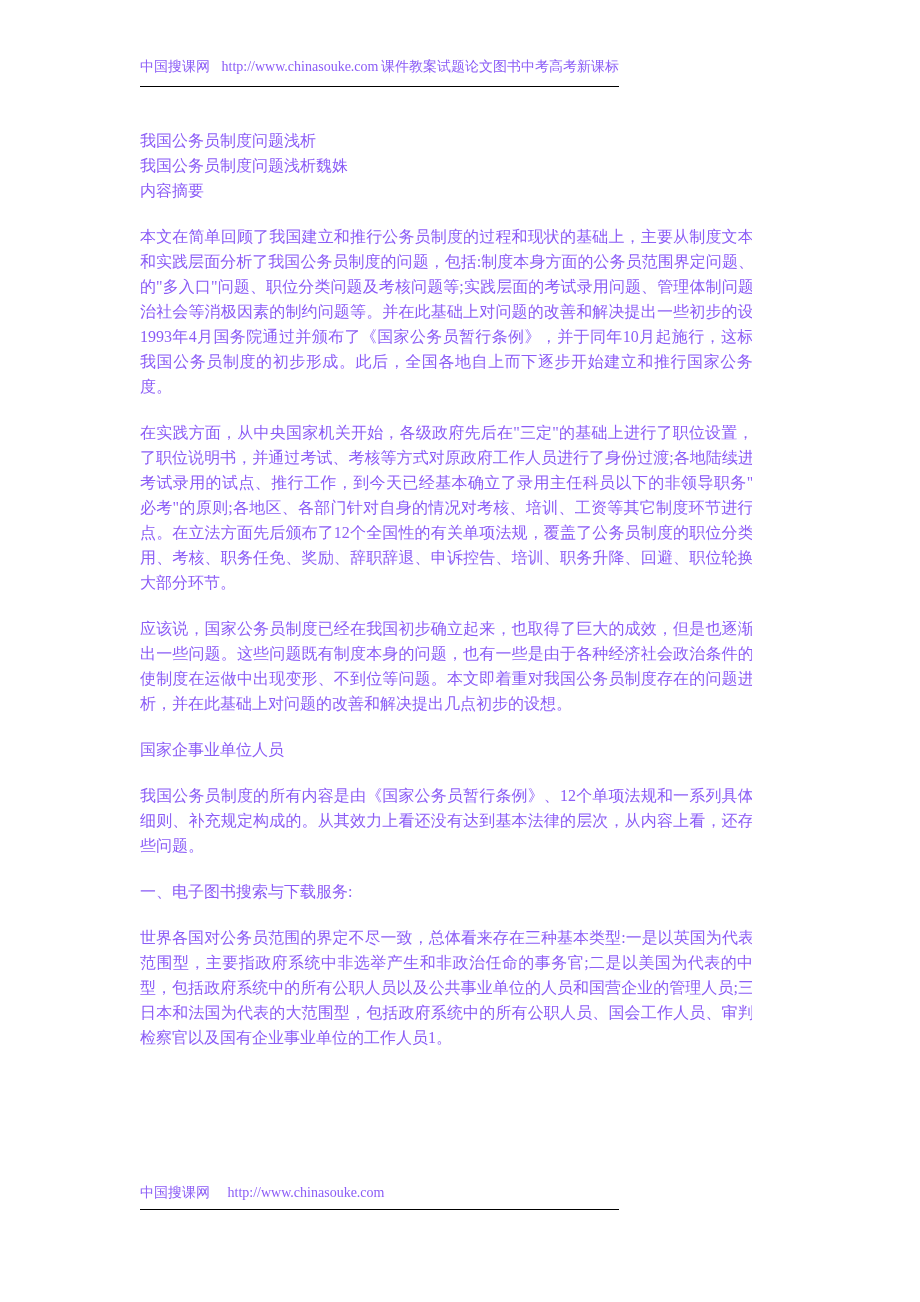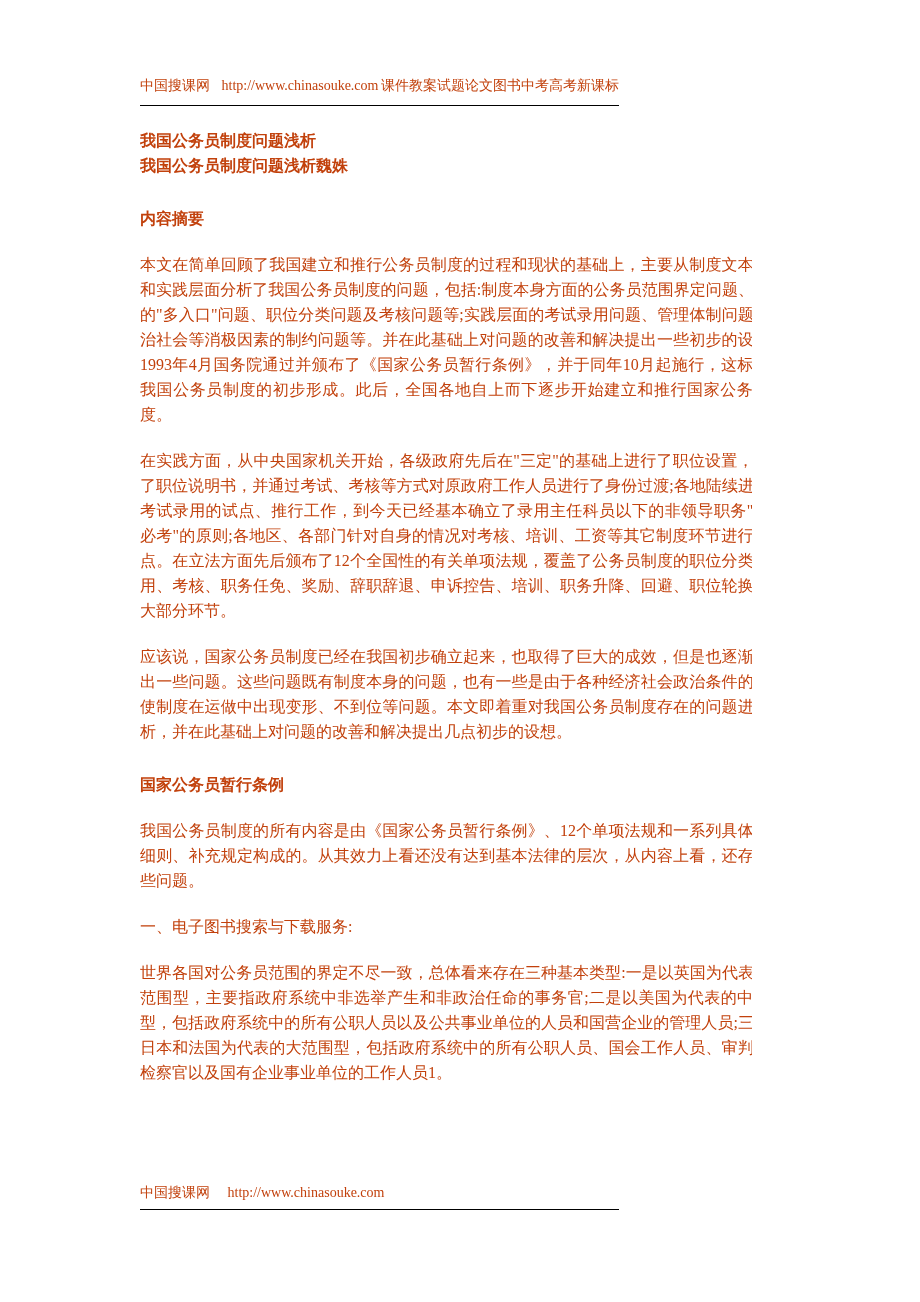--- a/index.html
+++ b/index.html
@@ -5,21 +5,21 @@
   html, body {
     margin: 0;
     padding: 0;
     background: #ffffff;
   }
   .page {
     position: relative;
     width: 752px;
     height: 1302px;
     background: #ffffff;
-    color: #c2410c;
+    color: #8b5cf6;
     font-family: "Liberation Serif", "DejaVu Serif", serif;
     overflow: hidden;
   }
 
   
   .doc-header {
     position: absolute;
     left: 140px;
     right: 133px;
     top: 58px;
@@ -29,37 +29,36 @@
     font-size: 14px;
     line-height: 18px;
     padding-bottom: 10px;
     border-bottom: 1px solid #000000;
   }
   .header-left .site-name { margin-right: 8px; }
   .header-nav {
     display: flex;
     gap: 0;
     white-space: nowrap;
-    margin-top: 19px;
   }
 
   
   .doc-content {
     position: absolute;
     left: 140px;
     width: 646px;
     top: 128px;
     height: 1050px;
     overflow: hidden;
     font-size: 16px;
     line-height: 25px;
   }
   .doc-content p { margin: 0; }
-  .doc-content .line { text-align: left; font-weight: bold; }
-  .doc-content .group-end { margin-bottom: 21px; margin-top: 28px; }
+  .doc-content .line { text-align: left; }
+  .doc-content .group-end { margin-bottom: 21px; }
   .doc-content .para {
     margin-bottom: 21px;
     text-align: justify;
     text-justify: inter-ideograph;
   }
 
   
   .doc-footer {
     position: absolute;
     left: 140px;
@@ -101,21 +100,21 @@
 
   <main class="doc-content">
     <p class="line">我国公务员制度问题浅析</p>
     <p class="line">我国公务员制度问题浅析魏姝</p>
     <p class="line group-end">内容摘要</p>
 
     <p class="para">本文在简单回顾了我国建立和推行公务员制度的过程和现状的基础上，主要从制度文本层面和实践层面分析了我国公务员制度的问题，包括:制度本身方面的公务员范围界定问题、系统的"多入口"问题、职位分类问题及考核问题等;实践层面的考试录用问题、管理体制问题、政治社会等消极因素的制约问题等。并在此基础上对问题的改善和解决提出一些初步的设想。1993年4月国务院通过并颁布了《国家公务员暂行条例》，并于同年10月起施行，这标志着我国公务员制度的初步形成。此后，全国各地自上而下逐步开始建立和推行国家公务员制度。</p>
     <p class="para">在实践方面，从中央国家机关开始，各级政府先后在"三定"的基础上进行了职位设置，制定了职位说明书，并通过考试、考核等方式对原政府工作人员进行了身份过渡;各地陆续进行了考试录用的试点、推行工作，到今天已经基本确立了录用主任科员以下的非领导职务"凡进必考"的原则;各地区、各部门针对自身的情况对考核、培训、工资等其它制度环节进行了试点。在立法方面先后颁布了12个全国性的有关单项法规，覆盖了公务员制度的职位分类、录用、考核、职务任免、奖励、辞职辞退、申诉控告、培训、职务升降、回避、职位轮换等绝大部分环节。</p>
     <p class="para">应该说，国家公务员制度已经在我国初步确立起来，也取得了巨大的成效，但是也逐渐暴露出一些问题。这些问题既有制度本身的问题，也有一些是由于各种经济社会政治条件的制约使制度在运做中出现变形、不到位等问题。本文即着重对我国公务员制度存在的问题进行分析，并在此基础上对问题的改善和解决提出几点初步的设想。</p>
 
-    <p class="line group-end">国家公务员暂行条例</p>
+    <p class="line group-end">国家企事业单位人员</p>
 
     <p class="para">我国公务员制度的所有内容是由《国家公务员暂行条例》、12个单项法规和一系列具体实施细则、补充规定构成的。从其效力上看还没有达到基本法律的层次，从内容上看，还存在一些问题。</p>
 
     <p class="para">一、电子图书搜索与下载服务:</p>
 
     <p class="para">世界各国对公务员范围的界定不尽一致，总体看来存在三种基本类型:一是以英国为代表的小范围型，主要指政府系统中非选举产生和非政治任命的事务官;二是以美国为代表的中范围型，包括政府系统中的所有公职人员以及公共事业单位的人员和国营企业的管理人员;三是以日本和法国为代表的大范围型，包括政府系统中的所有公职人员、国会工作人员、审判官、检察官以及国有企业事业单位的工作人员1。</p>
   </main>
 
   <footer class="doc-footer">
     <div class="footer-line1">

